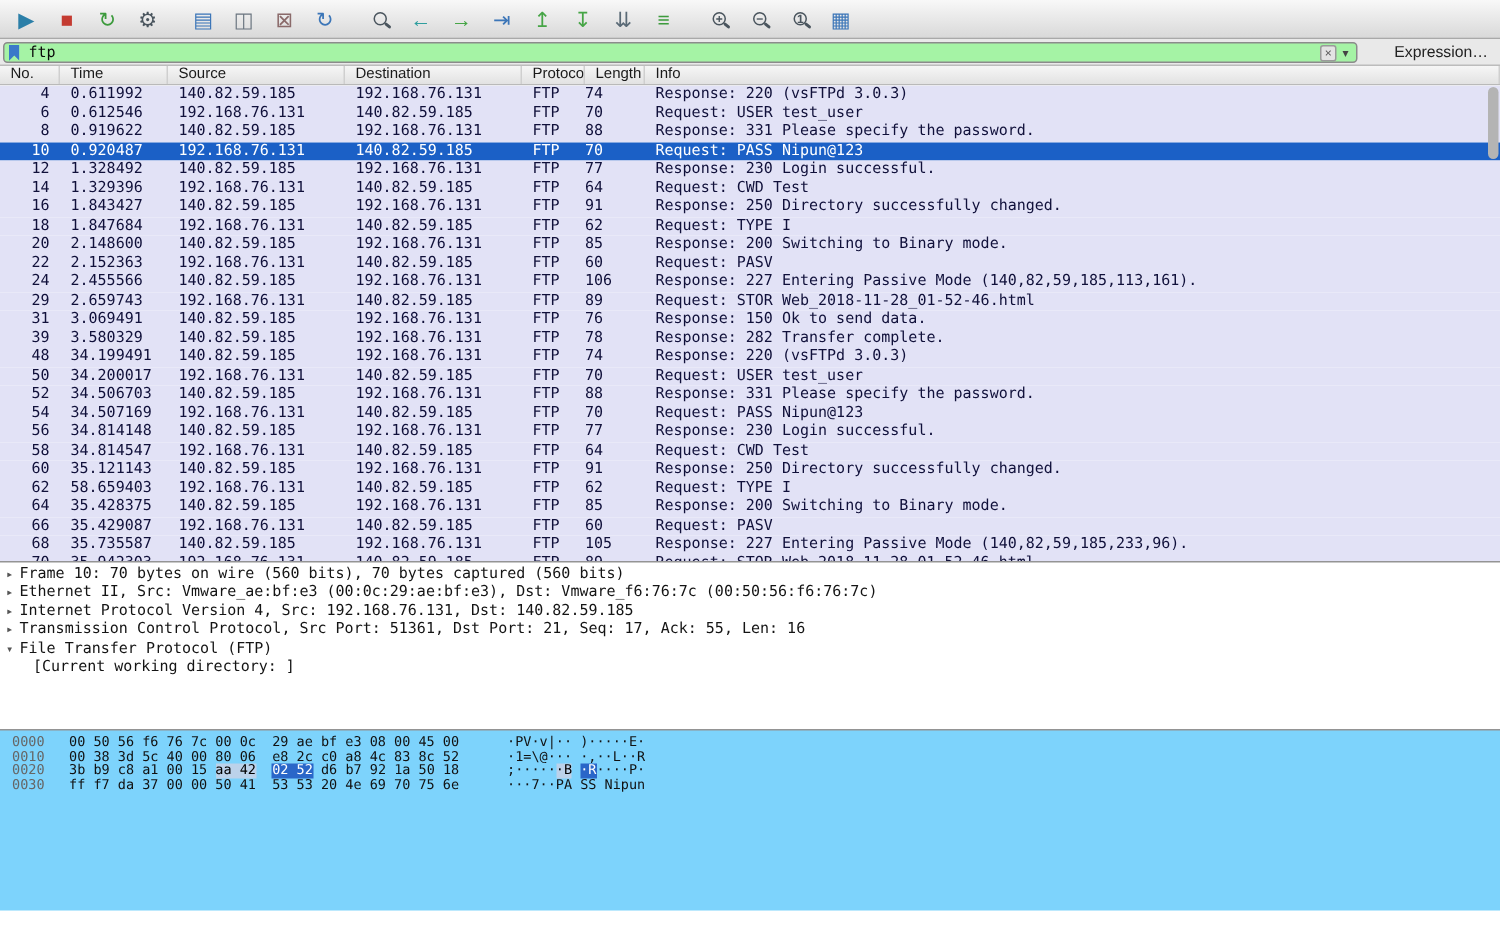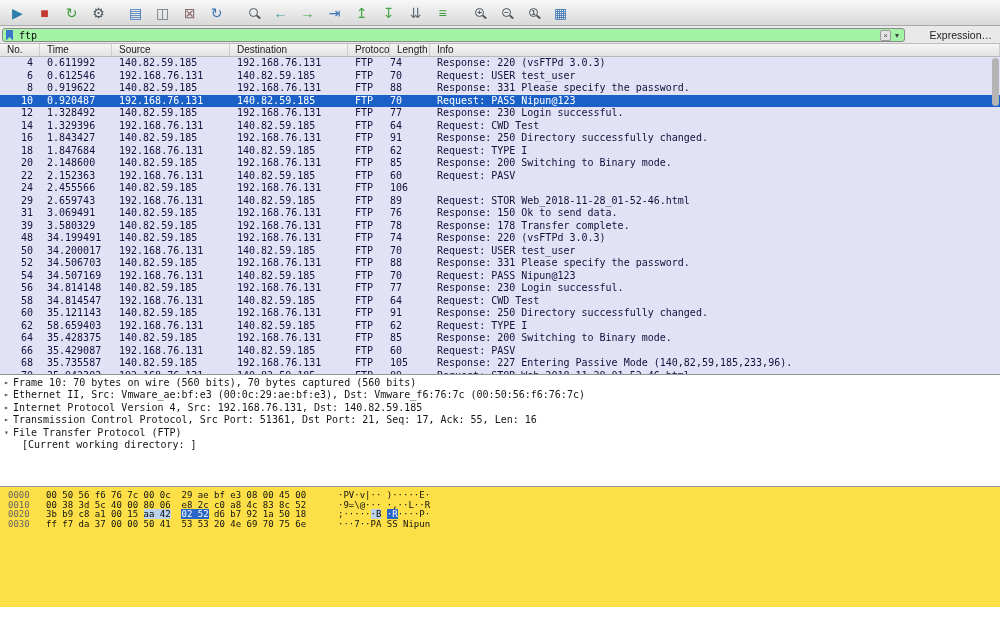--- a/index.html
+++ b/index.html
@@ -51,21 +51,21 @@
 
   
   #details{position:absolute;left:0;top:374px;width:100%;height:112px;background:#fff;
     border-top:1px solid #949494;font:10px "DejaVu Sans Mono",monospace;color:#141414;
     padding-top:2px;overflow:hidden}
   .dline{height:12.4px;line-height:12.4px;display:flex;white-space:pre}
   .dline .arrow{width:13px;text-align:center;font-size:8px;color:#555;flex:none}
   .dline.ind{padding-left:9px}
 
   
-  #hexpane{position:absolute;left:0;top:486px;width:100%;height:121px;background:#fde047;
+  #hexpane{position:absolute;left:0;top:486px;width:100%;height:121px;background:#7dd3fc;
     border-top:1px solid #949494;font:9px "DejaVu Sans Mono",monospace;color:#111;
     padding-top:4px;overflow:hidden}
   .hrow{height:9.6px;line-height:9.6px;position:relative;white-space:pre}
   .hoff{position:absolute;left:8px;color:#666}
   .hbytes{position:absolute;left:46px}
   .hascii{position:absolute;left:338px}
   .hl-sel{background:#2a66c8;color:#fff}
   .hl-field{background:#bcd2ea;color:#000}
 
   
@@ -137,24 +137,24 @@
     <div class="prow"><div class="pc c-no">4</div><div class="pc c-time">0.611992</div><div class="pc c-src">140.82.59.185</div><div class="pc c-dst">192.168.76.131</div><div class="pc c-proto">FTP</div><div class="pc c-len">74</div><div class="pc c-info">Response: 220 (vsFTPd 3.0.3)</div></div>
       <div class="prow"><div class="pc c-no">6</div><div class="pc c-time">0.612546</div><div class="pc c-src">192.168.76.131</div><div class="pc c-dst">140.82.59.185</div><div class="pc c-proto">FTP</div><div class="pc c-len">70</div><div class="pc c-info">Request: USER test_user</div></div>
       <div class="prow"><div class="pc c-no">8</div><div class="pc c-time">0.919622</div><div class="pc c-src">140.82.59.185</div><div class="pc c-dst">192.168.76.131</div><div class="pc c-proto">FTP</div><div class="pc c-len">88</div><div class="pc c-info">Response: 331 Please specify the password.</div></div>
       <div class="prow sel"><div class="pc c-no">10</div><div class="pc c-time">0.920487</div><div class="pc c-src">192.168.76.131</div><div class="pc c-dst">140.82.59.185</div><div class="pc c-proto">FTP</div><div class="pc c-len">70</div><div class="pc c-info">Request: PASS Nipun@123</div></div>
       <div class="prow"><div class="pc c-no">12</div><div class="pc c-time">1.328492</div><div class="pc c-src">140.82.59.185</div><div class="pc c-dst">192.168.76.131</div><div class="pc c-proto">FTP</div><div class="pc c-len">77</div><div class="pc c-info">Response: 230 Login successful.</div></div>
       <div class="prow"><div class="pc c-no">14</div><div class="pc c-time">1.329396</div><div class="pc c-src">192.168.76.131</div><div class="pc c-dst">140.82.59.185</div><div class="pc c-proto">FTP</div><div class="pc c-len">64</div><div class="pc c-info">Request: CWD Test</div></div>
       <div class="prow"><div class="pc c-no">16</div><div class="pc c-time">1.843427</div><div class="pc c-src">140.82.59.185</div><div class="pc c-dst">192.168.76.131</div><div class="pc c-proto">FTP</div><div class="pc c-len">91</div><div class="pc c-info">Response: 250 Directory successfully changed.</div></div>
       <div class="prow"><div class="pc c-no">18</div><div class="pc c-time">1.847684</div><div class="pc c-src">192.168.76.131</div><div class="pc c-dst">140.82.59.185</div><div class="pc c-proto">FTP</div><div class="pc c-len">62</div><div class="pc c-info">Request: TYPE I</div></div>
       <div class="prow"><div class="pc c-no">20</div><div class="pc c-time">2.148600</div><div class="pc c-src">140.82.59.185</div><div class="pc c-dst">192.168.76.131</div><div class="pc c-proto">FTP</div><div class="pc c-len">85</div><div class="pc c-info">Response: 200 Switching to Binary mode.</div></div>
       <div class="prow"><div class="pc c-no">22</div><div class="pc c-time">2.152363</div><div class="pc c-src">192.168.76.131</div><div class="pc c-dst">140.82.59.185</div><div class="pc c-proto">FTP</div><div class="pc c-len">60</div><div class="pc c-info">Request: PASV</div></div>
-      <div class="prow"><div class="pc c-no">24</div><div class="pc c-time">2.455566</div><div class="pc c-src">140.82.59.185</div><div class="pc c-dst">192.168.76.131</div><div class="pc c-proto">FTP</div><div class="pc c-len">106</div></div>
+      <div class="prow"><div class="pc c-no">24</div><div class="pc c-time">2.455566</div><div class="pc c-src">140.82.59.185</div><div class="pc c-dst">192.168.76.131</div><div class="pc c-proto">FTP</div><div class="pc c-len">106</div><div class="pc c-info">Response: 227 Entering Passive Mode (140,82,59,185,113,161).</div></div>
       <div class="prow"><div class="pc c-no">29</div><div class="pc c-time">2.659743</div><div class="pc c-src">192.168.76.131</div><div class="pc c-dst">140.82.59.185</div><div class="pc c-proto">FTP</div><div class="pc c-len">89</div><div class="pc c-info">Request: STOR Web_2018-11-28_01-52-46.html</div></div>
       <div class="prow"><div class="pc c-no">31</div><div class="pc c-time">3.069491</div><div class="pc c-src">140.82.59.185</div><div class="pc c-dst">192.168.76.131</div><div class="pc c-proto">FTP</div><div class="pc c-len">76</div><div class="pc c-info">Response: 150 Ok to send data.</div></div>
-      <div class="prow"><div class="pc c-no">39</div><div class="pc c-time">3.580329</div><div class="pc c-src">140.82.59.185</div><div class="pc c-dst">192.168.76.131</div><div class="pc c-proto">FTP</div><div class="pc c-len">78</div><div class="pc c-info">Response: 178 Transfer complete.</div></div>
+      <div class="prow"><div class="pc c-no">39</div><div class="pc c-time">3.580329</div><div class="pc c-src">140.82.59.185</div><div class="pc c-dst">192.168.76.131</div><div class="pc c-proto">FTP</div><div class="pc c-len">78</div><div class="pc c-info">Response: 282 Transfer complete.</div></div>
       <div class="prow"><div class="pc c-no">48</div><div class="pc c-time">34.199491</div><div class="pc c-src">140.82.59.185</div><div class="pc c-dst">192.168.76.131</div><div class="pc c-proto">FTP</div><div class="pc c-len">74</div><div class="pc c-info">Response: 220 (vsFTPd 3.0.3)</div></div>
       <div class="prow"><div class="pc c-no">50</div><div class="pc c-time">34.200017</div><div class="pc c-src">192.168.76.131</div><div class="pc c-dst">140.82.59.185</div><div class="pc c-proto">FTP</div><div class="pc c-len">70</div><div class="pc c-info">Request: USER test_user</div></div>
       <div class="prow"><div class="pc c-no">52</div><div class="pc c-time">34.506703</div><div class="pc c-src">140.82.59.185</div><div class="pc c-dst">192.168.76.131</div><div class="pc c-proto">FTP</div><div class="pc c-len">88</div><div class="pc c-info">Response: 331 Please specify the password.</div></div>
       <div class="prow"><div class="pc c-no">54</div><div class="pc c-time">34.507169</div><div class="pc c-src">192.168.76.131</div><div class="pc c-dst">140.82.59.185</div><div class="pc c-proto">FTP</div><div class="pc c-len">70</div><div class="pc c-info">Request: PASS Nipun@123</div></div>
       <div class="prow"><div class="pc c-no">56</div><div class="pc c-time">34.814148</div><div class="pc c-src">140.82.59.185</div><div class="pc c-dst">192.168.76.131</div><div class="pc c-proto">FTP</div><div class="pc c-len">77</div><div class="pc c-info">Response: 230 Login successful.</div></div>
       <div class="prow"><div class="pc c-no">58</div><div class="pc c-time">34.814547</div><div class="pc c-src">192.168.76.131</div><div class="pc c-dst">140.82.59.185</div><div class="pc c-proto">FTP</div><div class="pc c-len">64</div><div class="pc c-info">Request: CWD Test</div></div>
       <div class="prow"><div class="pc c-no">60</div><div class="pc c-time">35.121143</div><div class="pc c-src">140.82.59.185</div><div class="pc c-dst">192.168.76.131</div><div class="pc c-proto">FTP</div><div class="pc c-len">91</div><div class="pc c-info">Response: 250 Directory successfully changed.</div></div>
       <div class="prow"><div class="pc c-no">62</div><div class="pc c-time">58.659403</div><div class="pc c-src">192.168.76.131</div><div class="pc c-dst">140.82.59.185</div><div class="pc c-proto">FTP</div><div class="pc c-len">62</div><div class="pc c-info">Request: TYPE I</div></div>
       <div class="prow"><div class="pc c-no">64</div><div class="pc c-time">35.428375</div><div class="pc c-src">140.82.59.185</div><div class="pc c-dst">192.168.76.131</div><div class="pc c-proto">FTP</div><div class="pc c-len">85</div><div class="pc c-info">Response: 200 Switching to Binary mode.</div></div>
       <div class="prow"><div class="pc c-no">66</div><div class="pc c-time">35.429087</div><div class="pc c-src">192.168.76.131</div><div class="pc c-dst">140.82.59.185</div><div class="pc c-proto">FTP</div><div class="pc c-len">60</div><div class="pc c-info">Request: PASV</div></div>
@@ -169,19 +169,19 @@
       <div class="dline"><span class="arrow">▸</span><span>Frame 10: 70 bytes on wire (560 bits), 70 bytes captured (560 bits)</span></div>
       <div class="dline"><span class="arrow">▸</span><span>Ethernet II, Src: Vmware_ae:bf:e3 (00:0c:29:ae:bf:e3), Dst: Vmware_f6:76:7c (00:50:56:f6:76:7c)</span></div>
       <div class="dline"><span class="arrow">▸</span><span>Internet Protocol Version 4, Src: 192.168.76.131, Dst: 140.82.59.185</span></div>
       <div class="dline"><span class="arrow">▸</span><span>Transmission Control Protocol, Src Port: 51361, Dst Port: 21, Seq: 17, Ack: 55, Len: 16</span></div>
       <div class="dline"><span class="arrow">▾</span><span>File Transfer Protocol (FTP)</span></div>
       <div class="dline ind"><span class="arrow"></span><span>[Current working directory: ]</span></div>
     </div>
 
   <div id="hexpane">
       <div class="hrow"><span class="hoff">0000</span><span class="hbytes"><span>00 50 56 f6 76 7c 00 0c  29 ae bf e3 08 00 45 00</span></span><span class="hascii"><span>·PV·v|·· )·····E·</span></span></div>
-      <div class="hrow"><span class="hoff">0010</span><span class="hbytes"><span>00 38 3d 5c 40 00 80 06  e8 2c c0 a8 4c 83 8c 52</span></span><span class="hascii"><span>·9=\@··· ·,··L··R</span></span></div>
+      <div class="hrow"><span class="hoff">0010</span><span class="hbytes"><span>00 38 3d 5c 40 00 80 06  e8 2c c0 a8 4c 83 8c 52</span></span><span class="hascii"><span>·1=\@··· ·,··L··R</span></span></div>
       <div class="hrow"><span class="hoff">0020</span><span class="hbytes"><span>3b b9 c8 a1 00 15 </span><span class="hl-field">aa 42</span><span>  </span><span class="hl-sel">02 52</span><span> d6 b7 92 1a 50 18</span></span><span class="hascii"><span>;·····</span><span class="hl-field">·B</span><span> </span><span class="hl-sel">·R</span><span>····P·</span></span></div>
       <div class="hrow"><span class="hoff">0030</span><span class="hbytes"><span>ff f7 da 37 00 00 50 41  53 53 20 4e 69 70 75 6e</span></span><span class="hascii"><span>···7··PA SS Nipun</span></span></div>
     </div>
 
 
 </div>
 
 </body></html>

